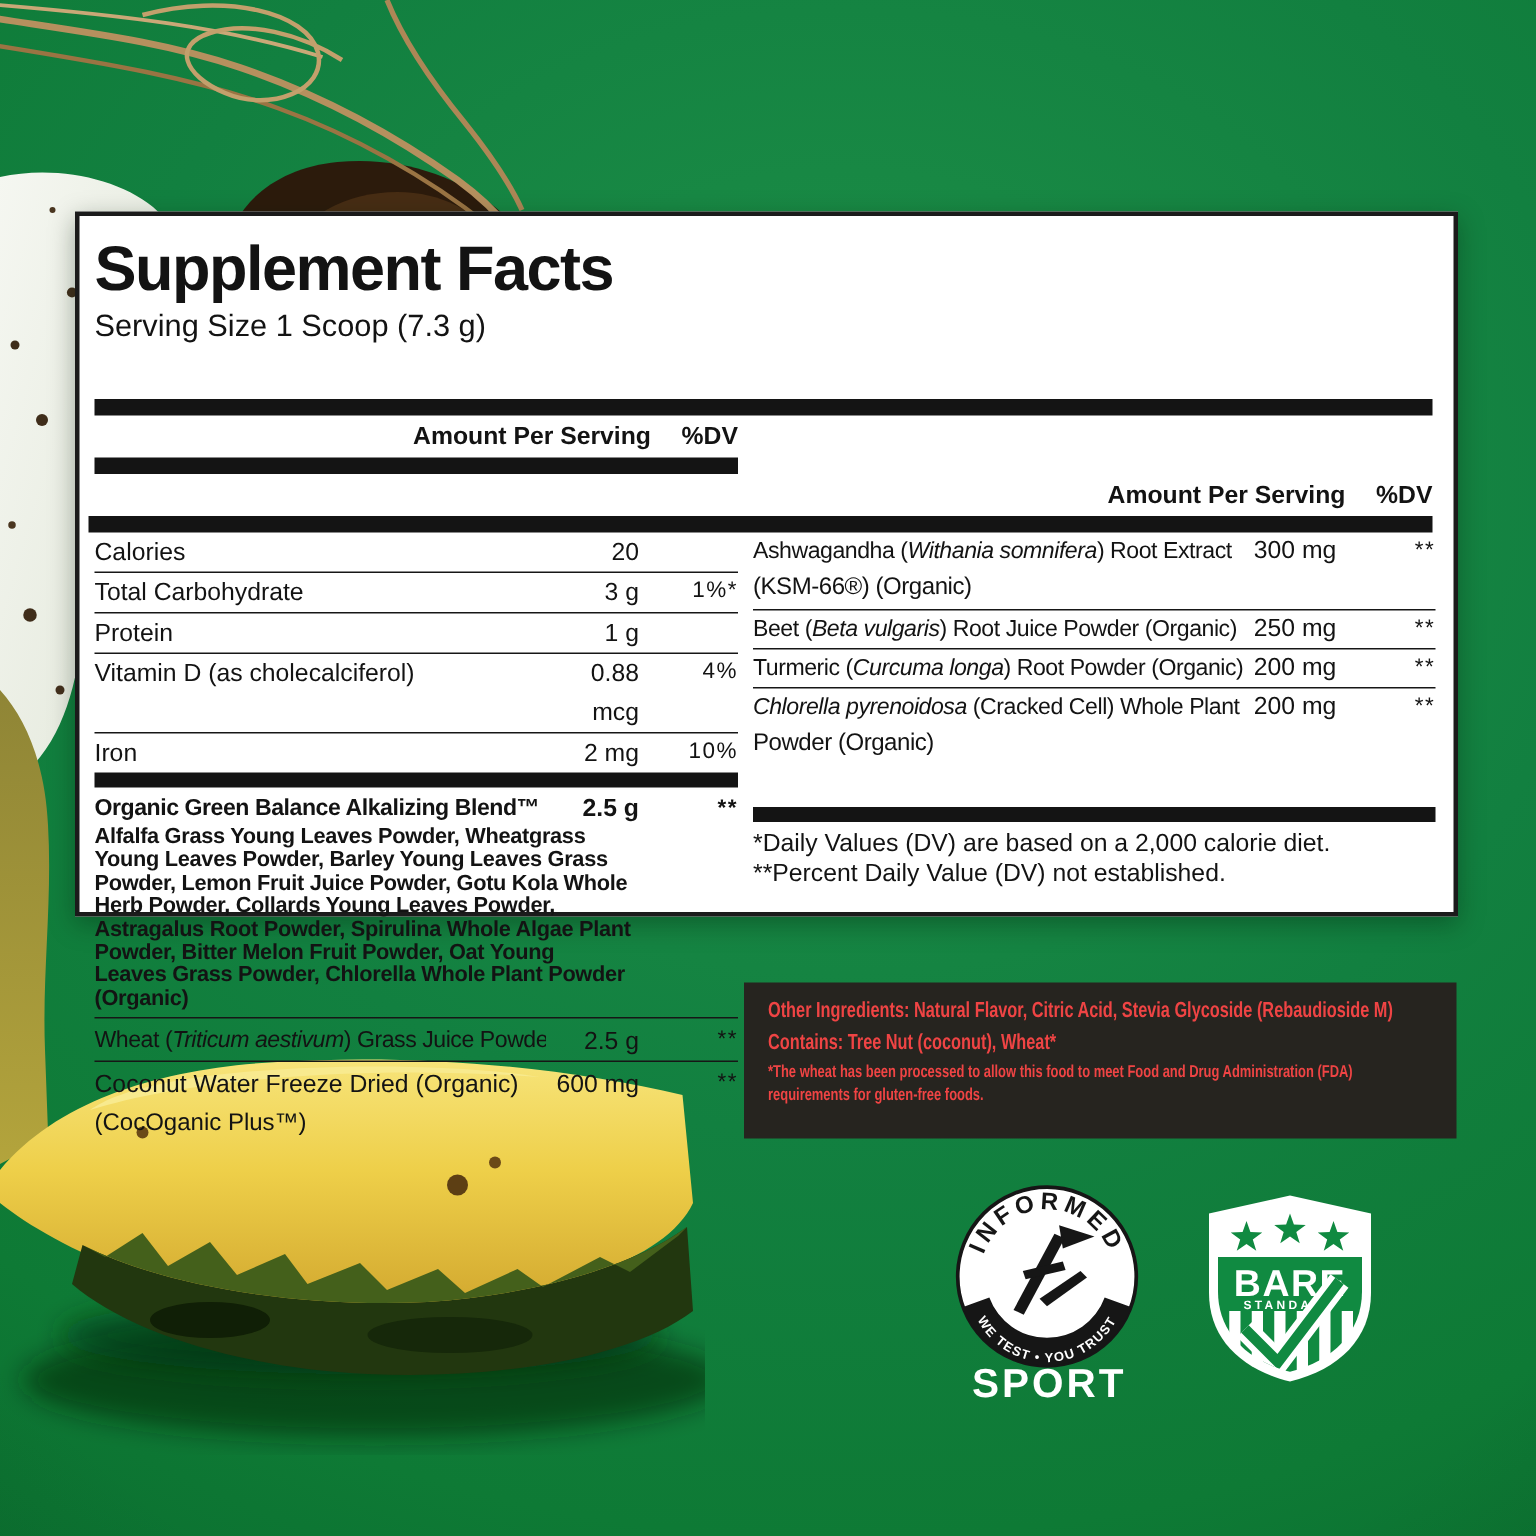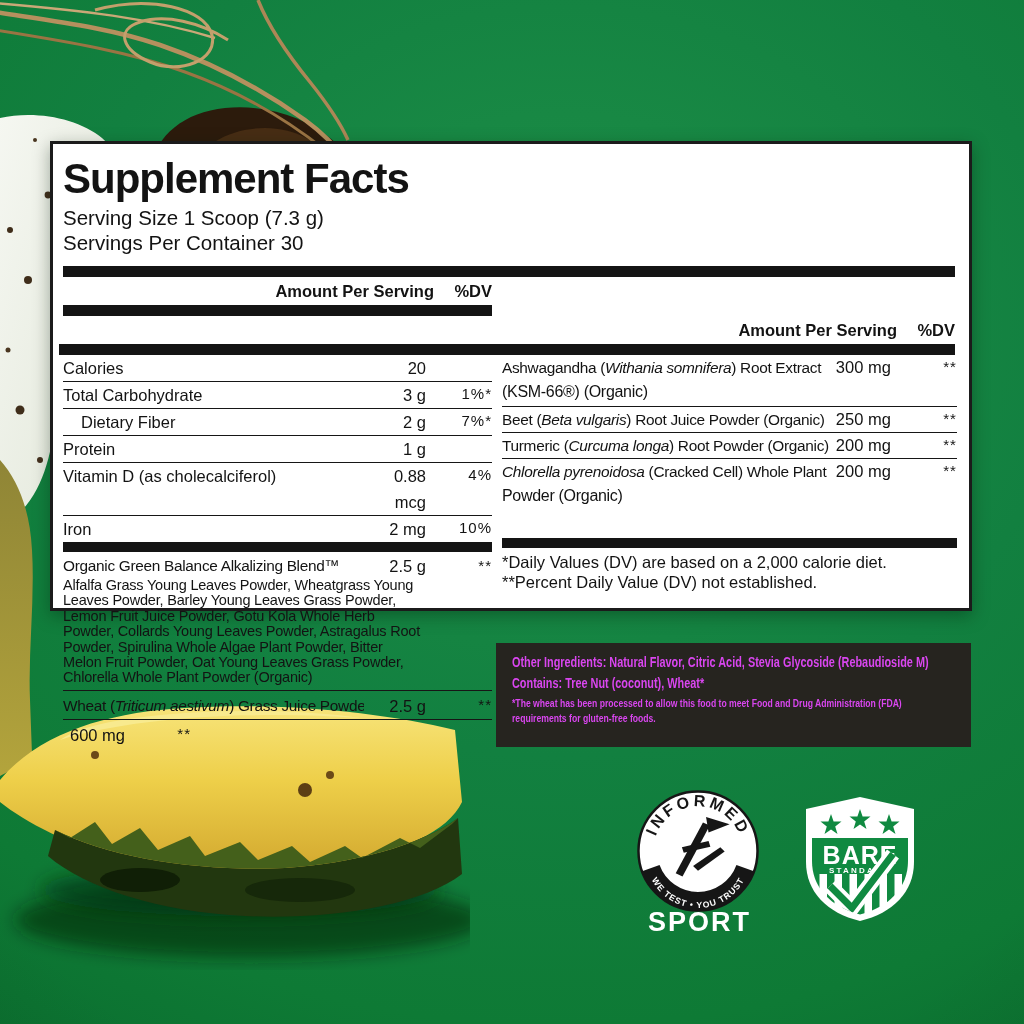--- a/index.html
+++ b/index.html
@@ -38,31 +38,31 @@
   .nrow { display:flex; align-items:flex-start; border-bottom:1.5px solid #161616; }
   .nrow.noline { border-bottom:none; }
   .nm { flex:1; font-size:16.5px; line-height:26px; }
   .nm.tight { font-size:15.4px; letter-spacing:-0.3px; white-space:nowrap; overflow:hidden; }
   .nm .ind { display:inline-block; width:18px; }
   .amt { width:70px; text-align:right; padding-right:8px; font-size:16.5px; line-height:26px; }
   .dv { width:58px; text-align:right; font-size:15px; line-height:24px; letter-spacing:1px; }
   .rrow .nm, .rrow .amt { line-height:25px; }
   .line2 { font-size:16px; line-height:24px; padding-bottom:2px; }
   .bar-thick { height:10px; background:#141414; }
-  .blend-wrap { padding-top:3px; border-bottom:1.5px solid #161616; }
+  .blend-wrap { padding-top:3px; border-bottom:1.5px solid #161616;font-weight:bold; }
   .blend-head { display:flex; align-items:flex-start; }
   .blend-head .nm { line-height:22px; }
   .blend-head .amt,.blend-head .dv { line-height:22px; }
   .blend-desc { width:358px; font-size:14.5px; line-height:15.4px; letter-spacing:-0.2px; padding:1px 0 4px 0; }
   .coco-l2 { font-size:16px; line-height:20px; margin-top:3px; }
   .spacer28 { height:28px; }
   .footnotes { margin-top:5px; font-size:16.5px; line-height:19.5px; }
 
-  .other-box { position:absolute; left:0; right:0; bottom:12px; height:104px;
-    background:#26241f; color:#d946ef; padding:9px 16px 0 16px; overflow:hidden; }
+  .other-box { position:absolute; left:0; right:0; bottom:0; height:104px;
+    background:#26241f; color:#ef4444; padding:9px 16px 0 16px; overflow:hidden; }
   .ob-line { white-space:nowrap; transform:scaleX(0.75); transform-origin:0 50%;
     font-weight:bold; font-size:14.5px; line-height:21px; }
   .ob-foot { width:133%; transform:scaleX(0.75); transform-origin:0 0;
     font-weight:bold; font-size:11.5px; line-height:15px; margin-top:2px; }
 
   
   .badge-informed { position:absolute; left:636px; top:789px; width:124px; height:124px; }
   .sport-caption { position:absolute; left:627px; top:907px; width:145px; text-align:center;
     color:#ffffff; font-weight:bold; font-size:27px; letter-spacing:2px; }
   .badge-shield { position:absolute; left:799px; top:794px; width:122px; height:131px; }
@@ -129,21 +129,20 @@
     <ellipse cx="140" cy="430" rx="40" ry="12" fill="#101f06"></ellipse>
     <ellipse cx="300" cy="440" rx="55" ry="12" fill="#16280a"></ellipse>
   </svg>
 
   <div class="vignette"></div>
 
   <div class="label">
     <div class="label-top">
       <div class="sf-title">Supplement Facts</div>
       <div class="serving">Serving Size 1 Scoop (7.3 g)</div>
-      <div class="serving">Servings Per Container 30</div>
     </div>
     <div class="bar-full"></div>
 
     <div class="hdr-row">
       <div class="hdr-left">
         <div class="hdr-cells">
           <span class="hdr-aps">Amount Per Serving</span>
           <span class="hdr-dv">%DV</span>
         </div>
         <div class="bar-col"></div>
@@ -165,25 +164,20 @@
           <span class="nm">Calories</span>
           <span class="amt">20</span>
           <span class="dv"></span>
         </div>
         <div class="nrow">
           <span class="nm">Total Carbohydrate</span>
           <span class="amt">3 g</span>
           <span class="dv">1%*</span>
         </div>
         <div class="nrow">
-          <span class="nm"><span class="ind"></span><span>Dietary Fiber</span></span>
-          <span class="amt">2 g</span>
-          <span class="dv">7%*</span>
-        </div>
-        <div class="nrow">
           <span class="nm">Protein</span>
           <span class="amt">1 g</span>
           <span class="dv"></span>
         </div>
         <div class="nrow">
           <span class="nm">Vitamin D (as cholecalciferol)</span>
           <span class="amt">0.88 mcg</span>
           <span class="dv">4%</span>
         </div>
         <div class="nrow noline">
@@ -201,20 +195,24 @@
           </div>
           <p class="blend-desc">Alfalfa Grass Young Leaves Powder, Wheatgrass Young Leaves Powder, Barley Young Leaves Grass Powder, Lemon Fruit Juice Powder, Gotu Kola Whole Herb Powder, Collards Young Leaves Powder, Astragalus Root Powder, Spirulina Whole Algae Plant Powder, Bitter Melon Fruit Powder, Oat Young Leaves Grass Powder, Chlorella Whole Plant Powder (Organic)</p>
         </div>
 
         <div class="nrow" style="padding-top:2px;">
           <span class="nm tight"><span>Wheat (</span><i>Triticum aestivum</i><span>) Grass Juice Powder</span></span>
           <span class="amt">2.5 g</span>
           <span class="dv">**</span>
         </div>
         <div class="nrow noline" style="padding-top:2px;">
+          <span class="nm">
+            <span>Coconut Water Freeze Dried (Organic)</span>
+            <span class="coco-l2" style="display:block">(CocOganic Plus™)</span>
+          </span>
           <span class="amt">600 mg</span>
           <span class="dv">**</span>
         </div>
       </div>
 
       <div class="col-div"></div>
 
       <div class="col-right">
         <div class="nrow rrow">
           <span class="nm tight">

